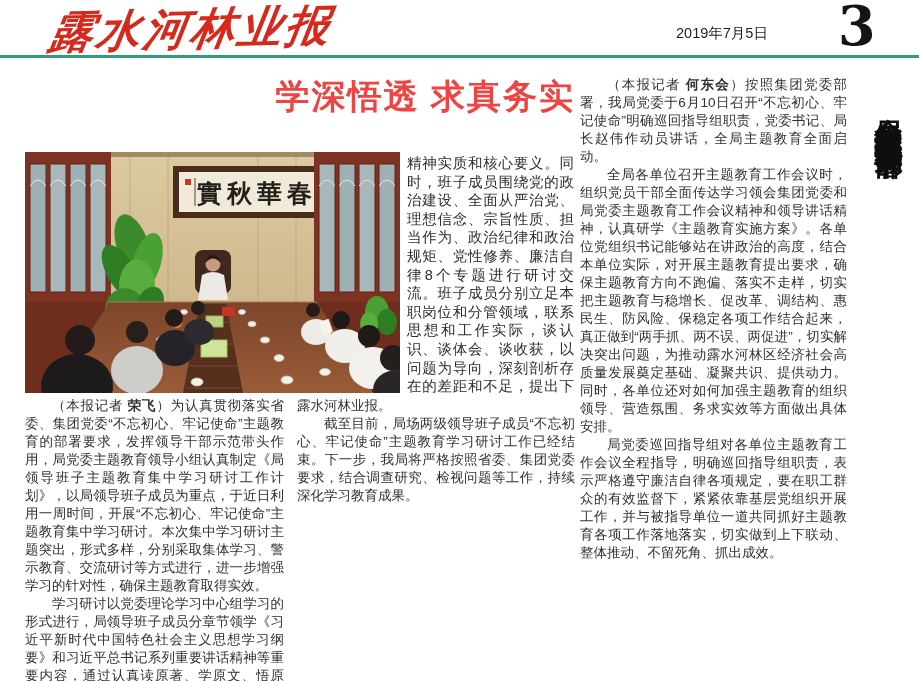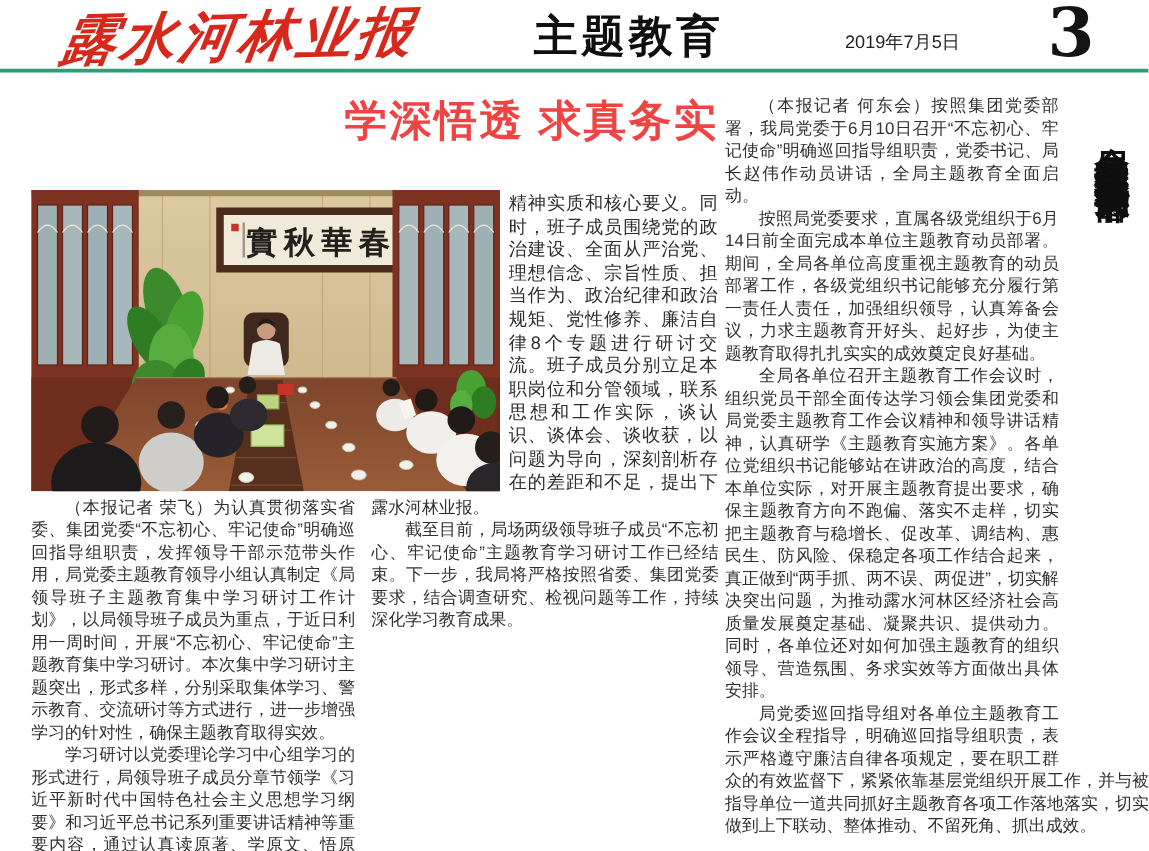--- a/index.html
+++ b/index.html
@@ -31,29 +31,28 @@
     font-size:13.5px;line-height:18px;text-align:justify;overflow:hidden;}
   
   .right-article{position:absolute;left:580px;top:76px;width:339px;height:609px;
     font-size:13.5px;line-height:18px;text-align:justify;overflow:hidden;}
   .v-headline{float:right;width:62px;height:512px;margin:20px 0 6px 10px;
     writing-mode:vertical-rl;text-orientation:upright;
     font-family:"Liberation Serif",serif;font-weight:bold;font-size:28px;
     letter-spacing:2px;line-height:62px;color:#0f0f0f;}
   p{margin:0;padding:0;}
   .ind{text-indent:2em;}
-  .byline-name{font-weight:normal;}
+  .byline-name{font-weight:bold;}
 </style>
 </head>
 <body>
 
 <div class="page">
 
   <div class="masthead">露水河林业报</div>
-  <div class="section-title">主题教育</div>
   <div class="pub-date">2019年7月5日</div>
   <div class="page-num">3</div>
   <div class="green-rule"></div>
 
   <div class="headline">学深悟透 求真务实</div>
 
   <div class="photo">
     <svg width="375" height="241" viewBox="0 0 375 241">
       <defs>
         <linearGradient id="wall" x1="0" y1="0" x2="0" y2="1">
@@ -179,30 +178,29 @@
           <ellipse cx="372" cy="238" rx="24" ry="20" fill="#2a2528"></ellipse>
       </g>
     </svg>
   </div>
 
   <div class="side-col">
     <p>精神实质和核心要义。同时，班子成员围绕党的政治建设、全面从严治党、理想信念、宗旨性质、担当作为、政治纪律和政治规矩、党性修养、廉洁自律8个专题进行研讨交流。班子成员分别立足本职岗位和分管领域，联系思想和工作实际，谈认识、谈体会、谈收获，以问题为导向，深刻剖析存在的差距和不足，提出下步努力</p>
   </div>
 
   <div class="col-a">
-    <p class="ind"><span>（本报记者 </span><span class="byline-name">荣飞</span><span>）</span><span>为认真贯彻落实省委、集团党委“不忘初心、牢记使命”明确巡回指导组职责，发挥领导干部示范带头作用，局党委主题教育领导小组认真制定《局领导班子主题教育集中学习研讨工作计划》，以局领导班子成员为重点，于近日利用一周时间，开展“不忘初心、牢记使命”主题教育集中学习研讨。本次集中学习研讨主题突出，形式多样，分别采取集体学习、警示教育、交流研讨等方式进行，进一步增强学习的针对性，确保主题教育取得实效。</span></p>
+    <p class="ind"><span>（本报记者 </span><span class="byline-name">荣飞</span><span>）</span><span>为认真贯彻落实省委、集团党委“不忘初心、牢记使命”主题教育的部署要求，发挥领导干部示范带头作用，局党委主题教育领导小组认真制定《局领导班子主题教育集中学习研讨工作计划》，以局领导班子成员为重点，于近日利用一周时间，开展“不忘初心、牢记使命”主题教育集中学习研讨。本次集中学习研讨主题突出，形式多样，分别采取集体学习、警示教育、交流研讨等方式进行，进一步增强学习的针对性，确保主题教育取得实效。</span></p>
     <p class="ind">学习研讨以党委理论学习中心组学习的形式进行，局领导班子成员分章节领学《习近平新时代中国特色社会主义思想学习纲要》和习近平总书记系列重要讲话精神等重要内容，通过认真读原著、学原文、悟原理，让班子成员深刻理解其</p>
   </div>
 
   <div class="col-b">
     <p>露水河林业报。</p>
     <p class="ind">截至目前，局场两级领导班子成员“不忘初心、牢记使命”主题教育学习研讨工作已经结束。下一步，我局将严格按照省委、集团党委要求，结合调查研究、检视问题等工作，持续深化学习教育成果。</p>
   </div>
 
   <div class="right-article">
     <div class="v-headline">全局各级党组织完成主题教育动员部署</div>
     <p class="ind"><span>（本报记者 </span><span class="byline-name">何东会</span><span>）</span><span>按照集团党委部署，我局党委于6月10日召开“不忘初心、牢记使命”明确巡回指导组职责，党委书记、局长赵伟作动员讲话，全局主题教育全面启动。</span></p>
-    <p class="ind">按照局党委要求，直属各级党组织于6月14日前全面完成本单位主题教育动员部署。期间，全局各单位高度重视主题教育的动员部署工作，各级党组织书记能够充分履行第一责任人责任，加强组织领导，认真筹备会议，力求主题教育开好头、起好步，为使主题教育取得扎扎实实的成效奠定良好基础。</p>
     <p class="ind">全局各单位召开主题教育工作会议时，组织党员干部全面传达学习领会集团党委和局党委主题教育工作会议精神和领导讲话精神，认真研学《主题教育实施方案》。各单位党组织书记能够站在讲政治的高度，结合本单位实际，对开展主题教育提出要求，确保主题教育方向不跑偏、落实不走样，切实把主题教育与稳增长、促改革、调结构、惠民生、防风险、保稳定各项工作结合起来，真正做到“两手抓、两不误、两促进”，切实解决突出问题，为推动露水河林区经济社会高质量发展奠定基础、凝聚共识、提供动力。同时，各单位还对如何加强主题教育的组织领导、营造氛围、务求实效等方面做出具体安排。</p>
     <p class="ind">局党委巡回指导组对各单位主题教育工作会议全程指导，明确巡回指导组职责，表示严格遵守廉洁自律各项规定，要在职工群众的有效监督下，紧紧依靠基层党组织开展工作，并与被指导单位一道共同抓好主题教育各项工作落地落实，切实做到上下联动、整体推动、不留死角、抓出成效。</p>
   </div>
 
 </div>
 
 </body></html>

